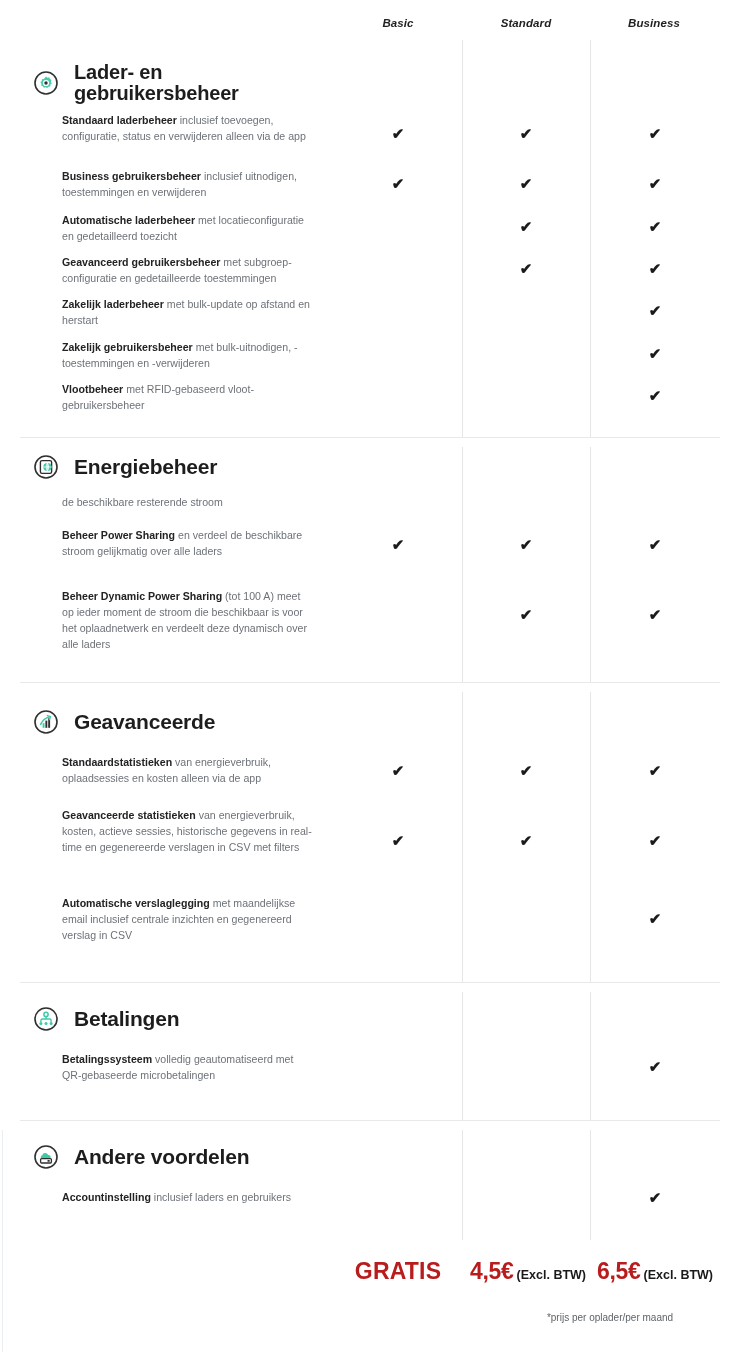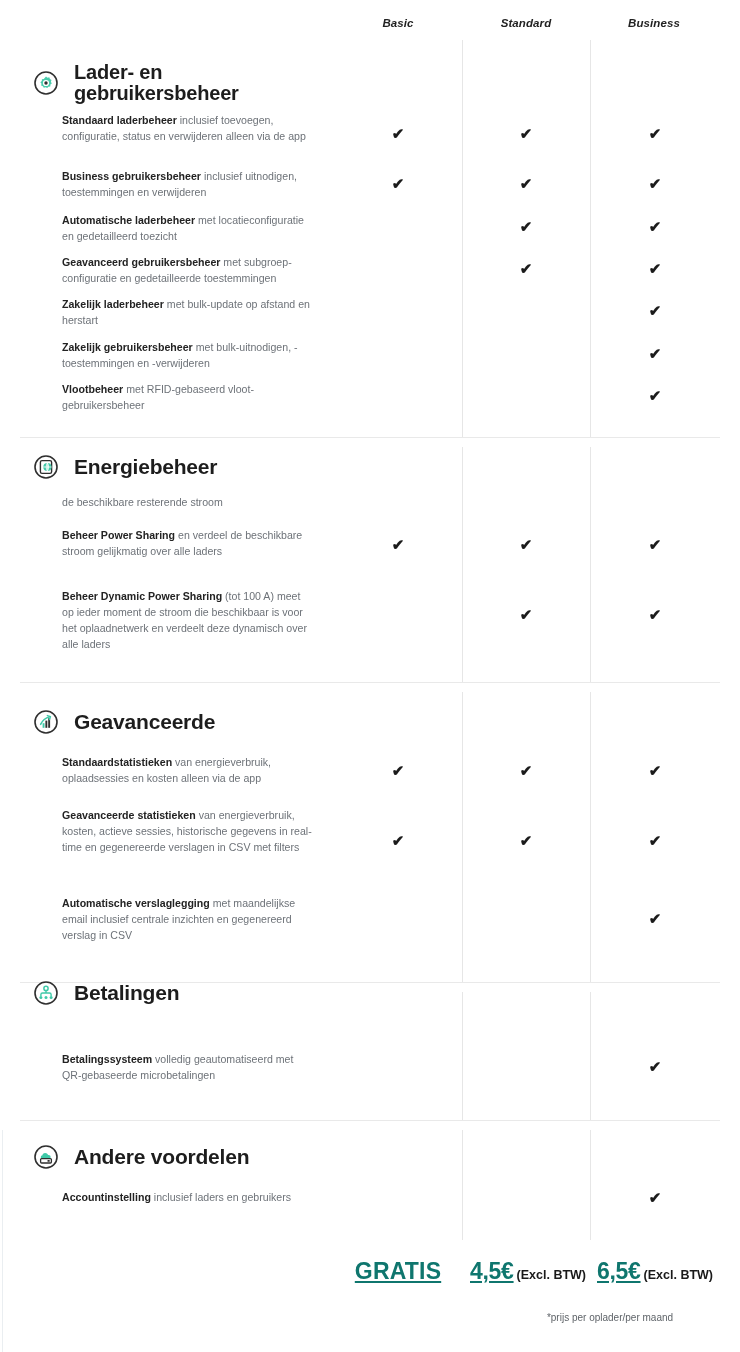--- a/index.html
+++ b/index.html
@@ -123,23 +123,22 @@
 
   
   .price-row { position: absolute; left: 0; top: 1258px; width: 740px; height: 40px; }
   .price {
     position: absolute;
     white-space: nowrap;
   }
   .price .amount {
     font-size: 23px;
     font-weight: bold;
-    color: #0f766e;
+    color: #b91c1c;
     letter-spacing: -0.3px;
-    text-decoration: underline;
   }
   .price .vat {
     font-size: 12.5px;
     font-weight: bold;
     color: #1a1a1a;
     margin-left: 3px;
   }
   .price.basic    { left: 340px; width: 116px; text-align: center; }
   .price.basic .amount { font-size: 23px; letter-spacing: 0.2px; }
   .price.standard { left: 470px; }
@@ -277,21 +276,21 @@
         <div class="desc"><b>Geavanceerde statistieken</b> van energieverbruik, kosten, actieve sessies, historische gegevens in real-time en gegenereerde verslagen in CSV met filters</div>
       </div>
       <div class="check basic" style="top:833px;">✔</div>
       <div class="check standard" style="top:833px;">✔</div>
       <div class="check business" style="top:833px;">✔</div>
       <div class="feature" style="top:895px;">
         <div class="desc"><b>Automatische verslaglegging</b> met maandelijkse email inclusief centrale inzichten en gegenereerd verslag in CSV</div>
       </div>
       <div class="check business" style="top:911px;">✔</div>
       <div class="sec-rule" style="top:982px;"></div>
-      <div class="sec-head" style="top:981px;">
+      <div class="sec-head" style="top:1007px;">
         <span>
           <svg class="sec-icon" viewBox="0 0 24 24" xmlns="http://www.w3.org/2000/svg">
             <circle cx="12" cy="12" r="11" fill="none" stroke="#2f2f2f" stroke-width="1.6"></circle>
             <circle cx="12" cy="7.4" r="2.1" fill="none" stroke="#3fc9a8" stroke-width="1.5"></circle>
             <path d="M12 9.5v2.3M6.9 15.2v-1.6a1.6 1.6 0 0 1 1.6-1.6h7a1.6 1.6 0 0 1 1.6 1.6v1.6" fill="none" stroke="#3fc9a8" stroke-width="1.4"></path>
             <circle cx="6.9" cy="16.5" r="1.5" fill="#3fc9a8"></circle>
             <circle cx="12" cy="16.5" r="1.5" fill="#3fc9a8"></circle>
             <circle cx="17.1" cy="16.5" r="1.5" fill="#3fc9a8"></circle>
           </svg>
         </span>

